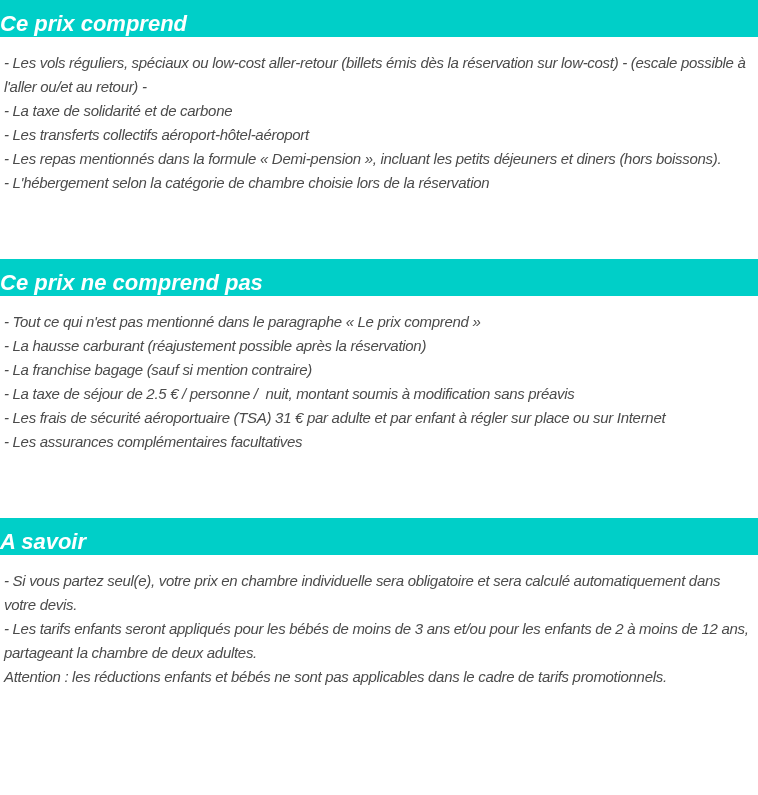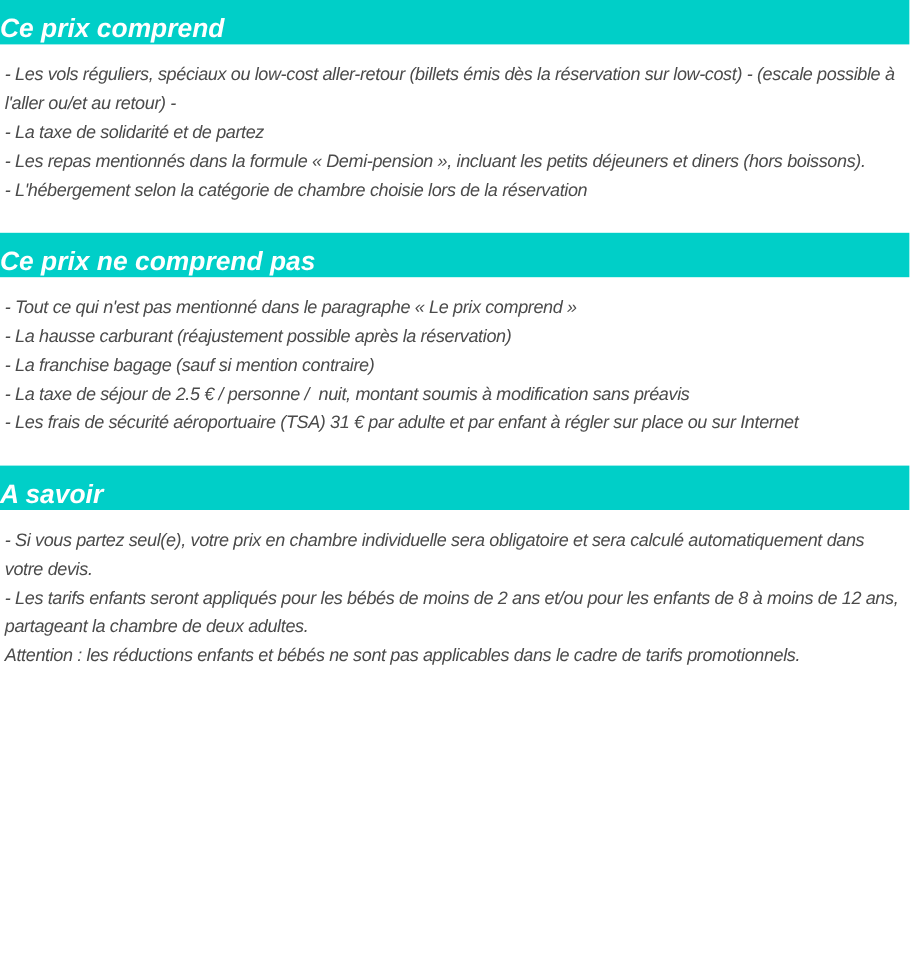--- a/index.html
+++ b/index.html
@@ -12,21 +12,21 @@
     width: 758px;
     height: 795px;
     overflow: hidden;
   }
   .page {
     width: 758px;
     height: 795px;
     background: #ffffff;
   }
   .section + .section {
-    margin-top: 23px;
+    margin-top: 64px;
   }
   .section-header {
     height: 37px;
     background: var(--accent, #00cfc8);
     display: flex;
     align-items: flex-end;
     box-sizing: border-box;
   }
   .section-title {
     margin: 0;
@@ -54,43 +54,45 @@
 <body>
 
 <div class="page">
   <div>
   <section class="section">
     <div class="section-header">
       <h2 class="section-title">Ce prix comprend</h2>
     </div>
     <div class="section-body">
           <p class="item">- Les vols réguliers, spéciaux ou low-cost aller-retour (billets émis dès la réservation sur low-cost) - (escale possible à l'aller ou/et au retour) -</p>
-          <p class="item">- La taxe de solidarité et de partez</p>
+          <p class="item">- La taxe de solidarité et de carbone</p>
+          <p class="item">- Les transferts collectifs aéroport-hôtel-aéroport</p>
           <p class="item">- Les repas mentionnés dans la formule « Demi-pension », incluant les petits déjeuners et diners (hors boissons).</p>
           <p class="item">- L'hébergement selon la catégorie de chambre choisie lors de la réservation</p>
         </div>
   </section>
 
   <section class="section">
     <div class="section-header">
       <h2 class="section-title">Ce prix ne comprend pas</h2>
     </div>
     <div class="section-body">
           <p class="item">- Tout ce qui n'est pas mentionné dans le paragraphe « Le prix comprend »</p>
           <p class="item">- La hausse carburant (réajustement possible après la réservation)</p>
           <p class="item">- La franchise bagage (sauf si mention contraire)</p>
           <p class="item">- La taxe de séjour de 2.5 € / personne /  nuit, montant soumis à modification sans préavis</p>
           <p class="item">- Les frais de sécurité aéroportuaire (TSA) 31 € par adulte et par enfant à régler sur place ou sur Internet</p>
+          <p class="item">- Les assurances complémentaires facultatives</p>
         </div>
   </section>
 
   <section class="section">
     <div class="section-header">
       <h2 class="section-title">A savoir</h2>
     </div>
     <div class="section-body">
           <p class="item">- Si vous partez seul(e), votre prix en chambre individuelle sera obligatoire et sera calculé automatiquement dans votre devis.</p>
-          <p class="item">- Les tarifs enfants seront appliqués pour les bébés de moins de 2 ans et/ou pour les enfants de 8 à moins de 12 ans, partageant la chambre de deux adultes.</p>
+          <p class="item">- Les tarifs enfants seront appliqués pour les bébés de moins de 3 ans et/ou pour les enfants de 2 à moins de 12 ans, partageant la chambre de deux adultes.</p>
           <p class="item">Attention : les réductions enfants et bébés ne sont pas applicables dans le cadre de tarifs promotionnels.</p>
         </div>
   </section>
 </div>
 </div>
 
 </body></html>

